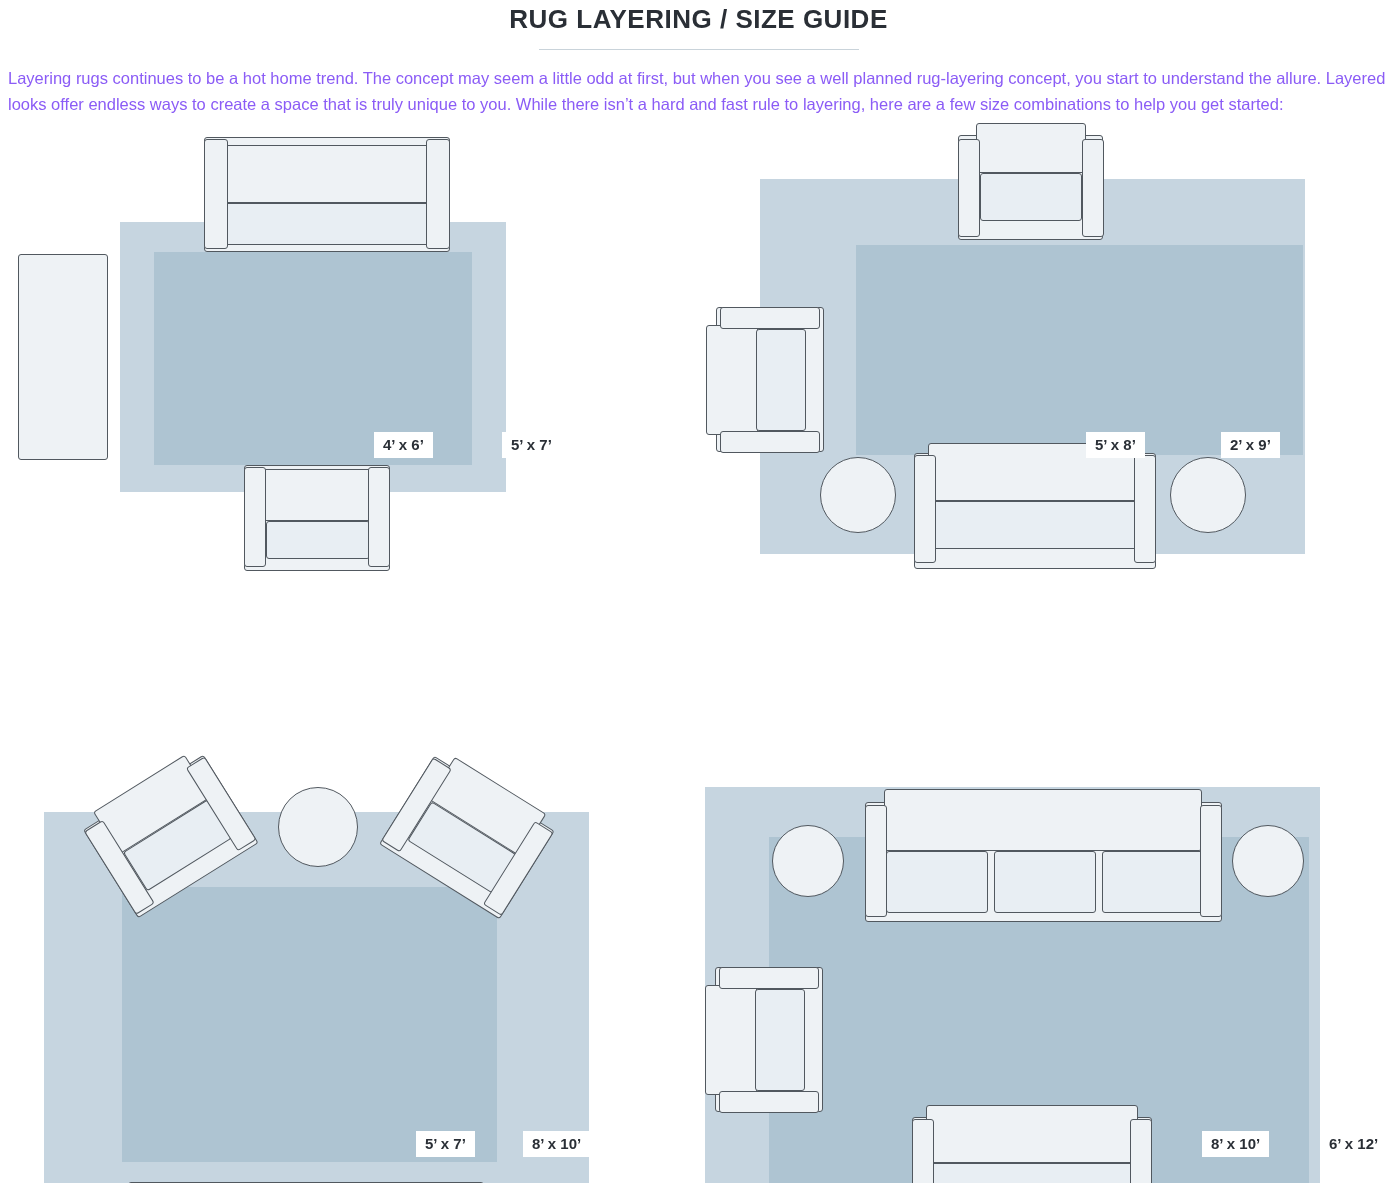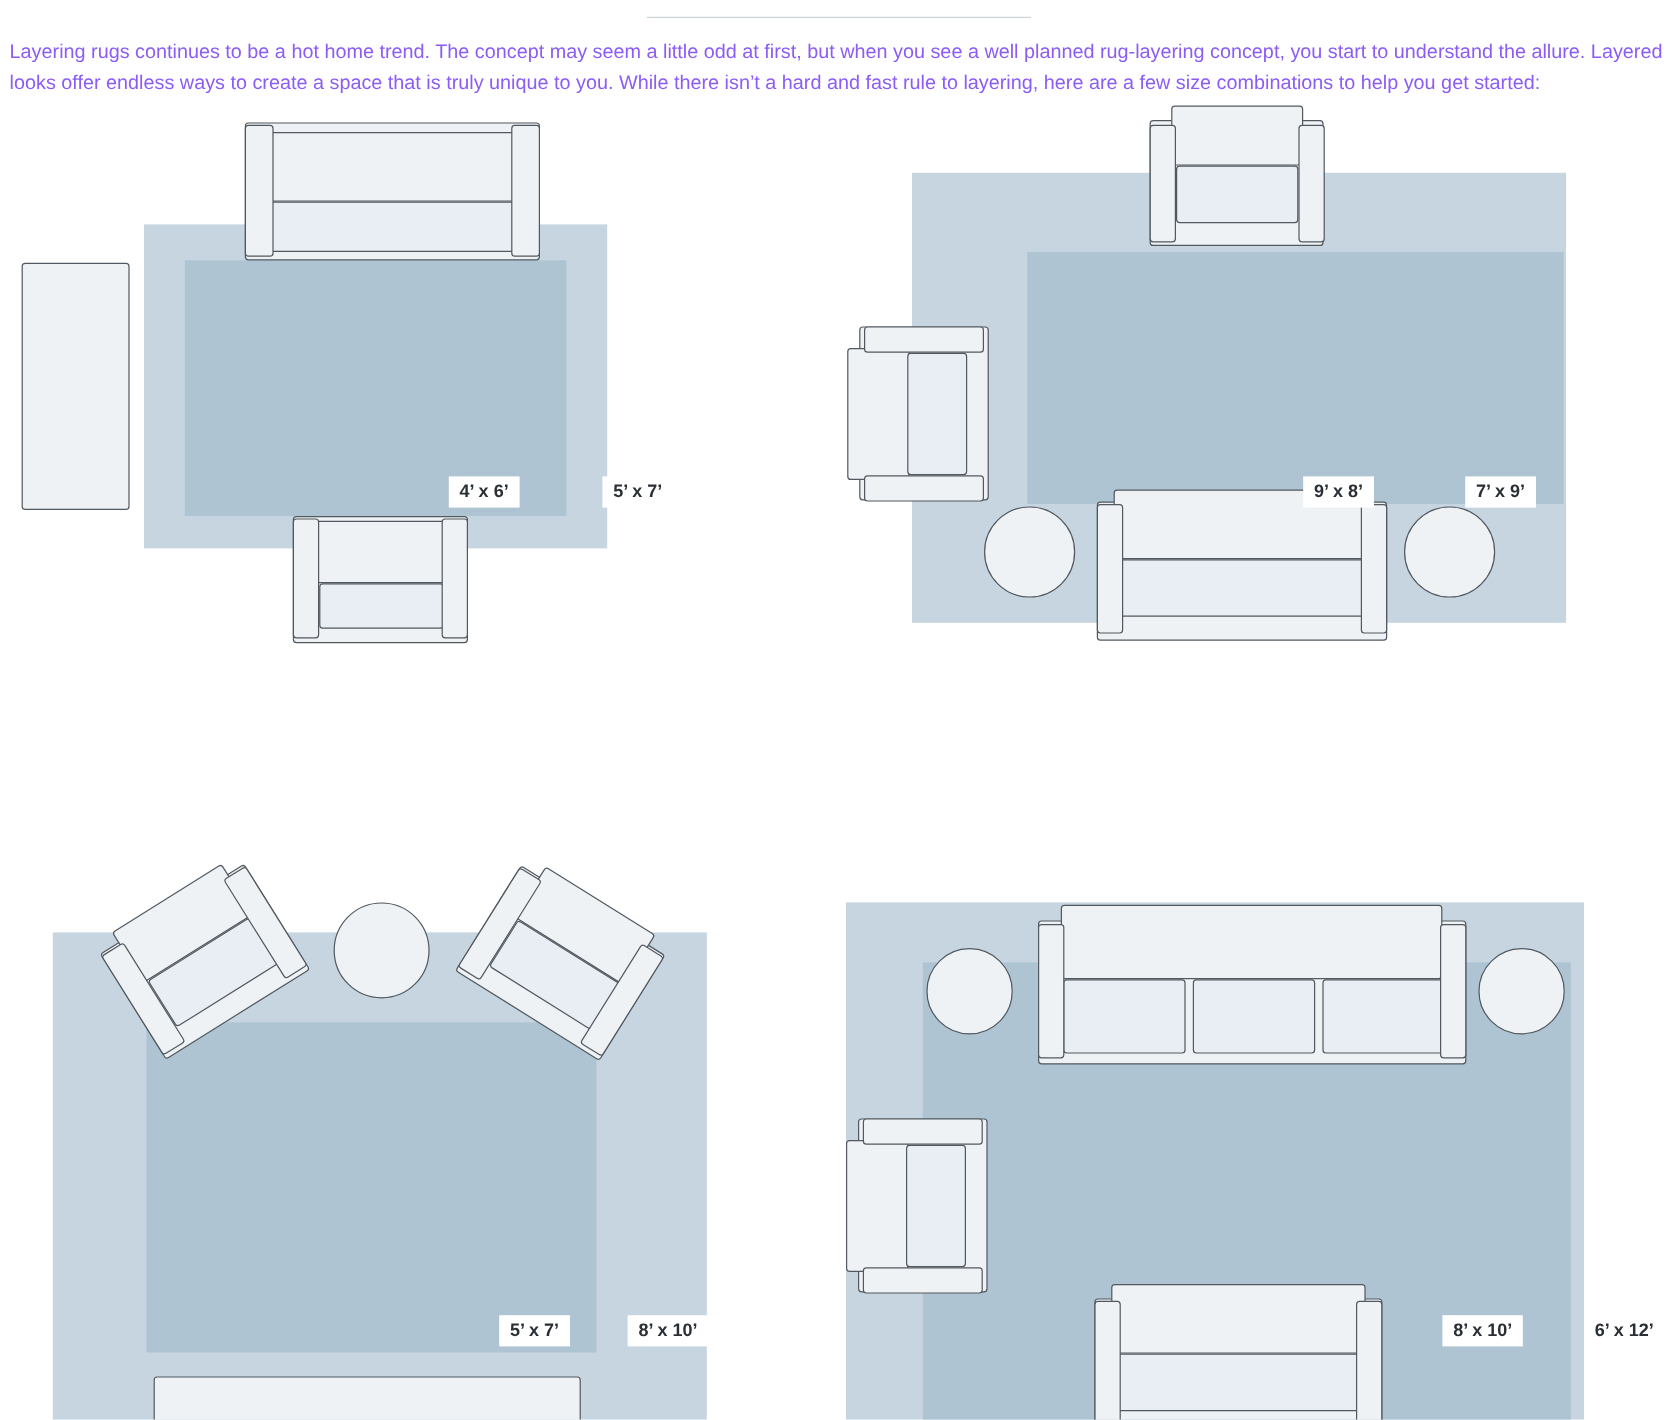--- a/index.html
+++ b/index.html
@@ -85,20 +85,21 @@
     white-space: nowrap;
     line-height: 1;
   }
   .rot { transform-origin: center center; }
 </style>
 </head>
 <body>
 
 <div class="page">
 
+  <h1 class="title">RUG LAYERING / SIZE GUIDE</h1>
   <div class="title-rule"></div>
   <p class="intro">Layering rugs continues to be a hot home trend. The concept may seem a little odd at first, but when you see a well planned rug-layering concept, you start to understand the allure. Layered looks offer endless ways to create a space that is truly unique to you. While there isn’t a hard and fast rule to layering, here are a few size combinations to help you get started:</p>
 
   <div class="diagrams">
 
     <div class="quad" style="left:0;top:0;width:640px;height:520px;">
 
       <div class="rug-outer" style="left:120px;top:105px;width:386px;height:270px;"></div>
       <div class="rug-inner" style="left:154px;top:135px;width:318px;height:213px;"></div>
 
@@ -151,22 +152,22 @@
       <div class="piece round" style="left:480px;top:340px;width:76px;height:76px;"></div>
 
       <div class="fz">
         <div class="piece" style="left:224px;top:336px;width:242px;height:116px;"></div>
         <div class="piece" style="left:238px;top:326px;width:214px;height:58px;"></div>
         <div class="piece seat" style="left:242px;top:384px;width:206px;height:48px;"></div>
         <div class="piece" style="left:224px;top:338px;width:22px;height:108px;"></div>
         <div class="piece" style="left:444px;top:338px;width:22px;height:108px;"></div>
       </div>
 
-      <div class="label" style="left:396px;top:315px;">9’ x 8’</div>
-      <div class="label" style="left:531px;top:315px;">7’ x 9’</div>
+      <div class="label" style="left:396px;top:315px;">5’ x 8’</div>
+      <div class="label" style="left:531px;top:315px;">2’ x 9’</div>
     </div>
 
     <div class="quad" style="left:0;top:520px;width:640px;height:520px;">
 
       <div class="rug-outer" style="left:44px;top:175px;width:545px;height:435px;"></div>
       <div class="rug-inner" style="left:122px;top:250px;width:375px;height:275px;"></div>
 
       <div class="piece round" style="left:278px;top:150px;width:80px;height:80px;"></div>
 
       <div class="fz rot" style="left:0;top:0;transform:rotate(-32deg);transform-origin:170px 200px;">

